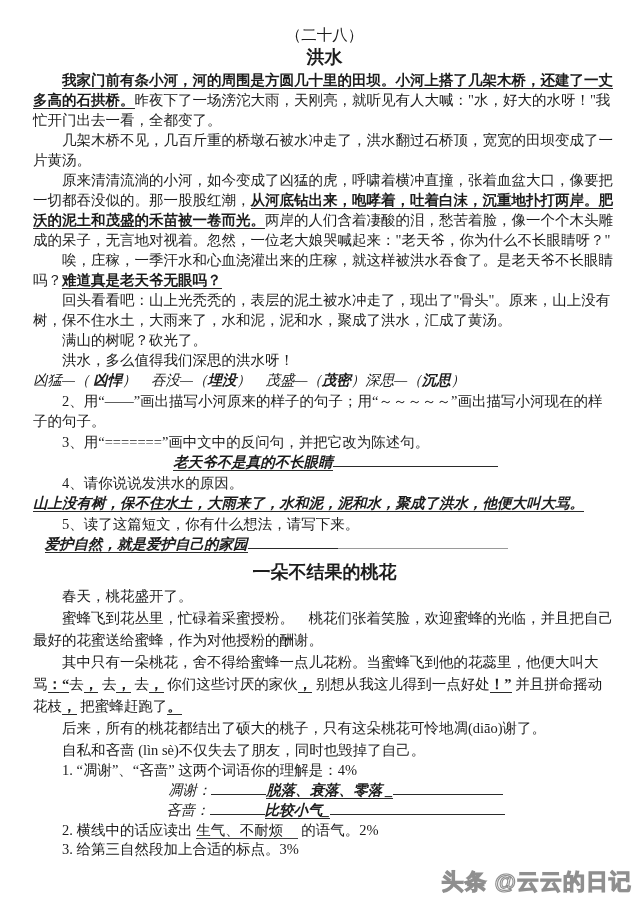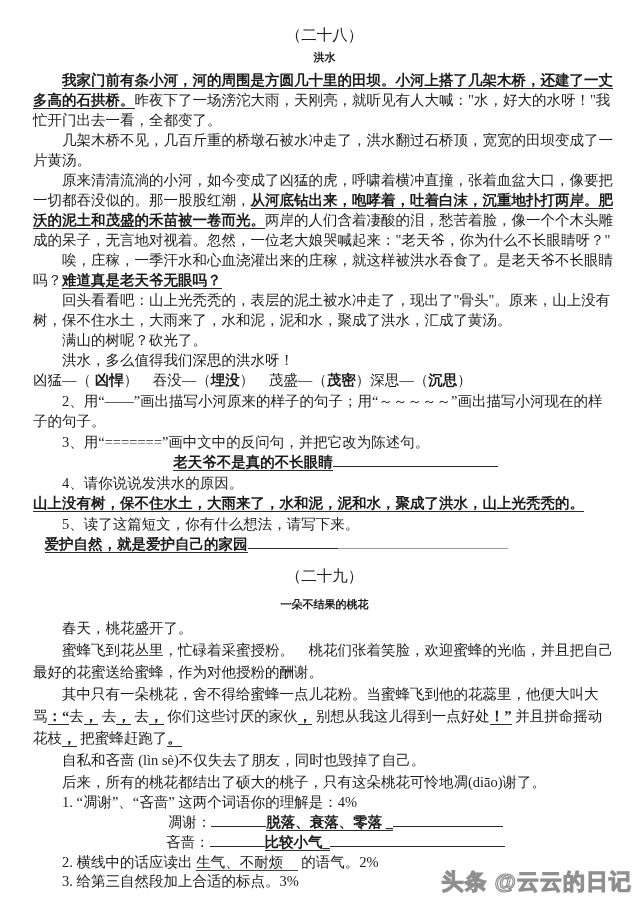--- a/index.html
+++ b/index.html
@@ -5,24 +5,24 @@
   html,body{margin:0;padding:0;}
   body{
     width:640px;height:905px;overflow:hidden;position:relative;
     background:#ffffff;color:#1c1c1c;
     font-family:"Liberation Serif","DejaVu Serif",serif;
   }
   .doc{padding:24px 24px 0 33px;}
   p{margin:0;font-size:14.5px;line-height:20px;}
   .center{text-align:center;text-indent:0;}
   .hnum{font-size:15.5px;line-height:22px;}
-  .htitle{font-weight:bold;font-size:11px;line-height:22px;margin-bottom:2px;}
+  .htitle{font-weight:bold;font-size:18px;line-height:22px;margin-bottom:2px;}
   .para{text-indent:2em;font-family:Liberation Serif, serif;}
   .q{text-indent:2em;line-height:20.5px;}
-  .flush{text-indent:0;line-height:20.5px;}
+  .flush{text-indent:0;line-height:20.5px;font-style:italic;}
   .wide{line-height:22px;}
   .qline{line-height:19.5px;}
   .ind08{text-indent:0.8em;}
   .ind15{text-indent:1.5em;text-align:center;}
   .mt6{margin-top:6px;}
   .mt10{margin-top:10px;}
   .b{font-weight:bold;}
   .bu{font-weight:bold;border-bottom:1.6px solid #2a2a2a;}
   .u{border-bottom:1.2px solid #444;}
   .ext{display:inline-block;border-bottom:1.6px solid #2a2a2a;height:0.95em;vertical-align:baseline;}
@@ -50,32 +50,31 @@
   <p class="para"><span>唉，庄稼，一季汗水和心血浇灌出来的庄稼，就这样被洪水吞食了。是老天爷不长眼睛吗？</span><span class="bu">难道真是老天爷无眼吗？</span></p>
   <p class="para"><span>回头看看吧：山上光秃秃的，表层的泥土被水冲走了，现出了"骨头"。原来，山上没有树，保不住水土，大雨来了，水和泥，泥和水，聚成了洪水，汇成了黄汤。</span></p>
   <p class="para"><span>满山的树呢？砍光了。</span></p>
   <p class="para"><span>洪水，多么值得我们深思的洪水呀！</span></p>
 
   <p class="flush"><span>凶猛—（ </span><span class="b">凶悍</span><span>）　吞没—（</span><span class="b">埋没</span><span>）　茂盛—（</span><span class="b">茂密</span><span>）深思—（</span><span class="b">沉思</span><span>）</span></p>
   <p class="q"><span>2、用“——”画出描写小河原来的样子的句子；用“～～～～～”画出描写小河现在的样子的句子。</span></p>
   <p class="q"><span>3、用“=======”画中文中的反问句，并把它改为陈述句。</span></p>
   <p class="flush ind15"><span class="bu">老天爷不是真的不长眼睛</span><span class="ext" style="width: 165px;"></span></p>
   <p class="q"><span>4、请你说说发洪水的原因。</span></p>
-  <p class="flush"><span class="bu">山上没有树，保不住水土，大雨来了，水和泥，泥和水，聚成了洪水，山上光秃秃的。</span></p>
+  <p class="flush"><span class="bu">山上没有树，保不住水土，大雨来了，水和泥，泥和水，聚成了洪水，他便大叫大骂。</span></p>
   <p class="q"><span>5、读了这篇短文，你有什么想法，请写下来。</span></p>
   <p class="flush ind08"><span class="bu">爱护自然，就是爱护自己的家园</span><span class="ext" style="width: 90px;"></span><span class="extg" style="width: 170px;"></span></p>
 
-  <p class="center hnum mt10">（二十九）</p>
   <p class="center htitle mt6">一朵不结果的桃花</p>
 
   <p class="para wide"><span>春天，桃花盛开了。</span></p>
   <p class="para wide"><span>蜜蜂飞到花丛里，忙碌着采蜜授粉。　桃花们张着笑脸，欢迎蜜蜂的光临，并且把自己最好的花蜜送给蜜蜂，作为对他授粉的酬谢。</span></p>
   <p class="para wide"><span>其中只有一朵桃花，舍不得给蜜蜂一点儿花粉。当蜜蜂飞到他的花蕊里，他便大叫大骂</span><span class="bu">：“</span><span>去</span><span class="bu">，</span><span> 去</span><span class="bu">，</span><span> 去</span><span class="bu">，</span><span> 你们这些讨厌的家伙</span><span class="bu">，</span><span> 别想从我这儿得到一点好处</span><span class="bu">！”</span><span> 并且拼命摇动花枝</span><span class="bu">，</span><span> 把蜜蜂赶跑了</span><span class="bu">。</span></p>
+  <p class="para wide"><span>后来，所有的桃花都结出了硕大的桃子，只有这朵桃花可怜地凋(diāo)谢了。</span></p>
   <p class="para wide"><span>自私和吝啬 (lìn sè)不仅失去了朋友，同时也毁掉了自己。</span></p>
-  <p class="para wide"><span>后来，所有的桃花都结出了硕大的桃子，只有这朵桃花可怜地凋(diāo)谢了。</span></p>
 
   <p class="q qline"><span>1. “凋谢”、“吝啬” 这两个词语你的理解是：4%</span></p>
   <p class="flush qline ind15"><span>凋谢：</span><span class="ext" style="width: 55px;"></span><span class="bu">脱落、衰落、零落 _</span><span class="ext" style="width: 110px;"></span></p>
   <p class="flush qline ind15"><span>吝啬：</span><span class="ext" style="width: 55px;"></span><span class="bu">比较小气_</span><span class="ext" style="width: 175px;"></span></p>
   <p class="q qline"><span>2. 横线中的话应读出 </span><span class="u">生气、不耐烦　</span><span> 的语气。2%</span></p>
   <p class="q qline"><span>3. 给第三自然段加上合适的标点。3%</span></p>
 
 </div>
 
 <div class="watermark">头条 @云云的日记</div>

